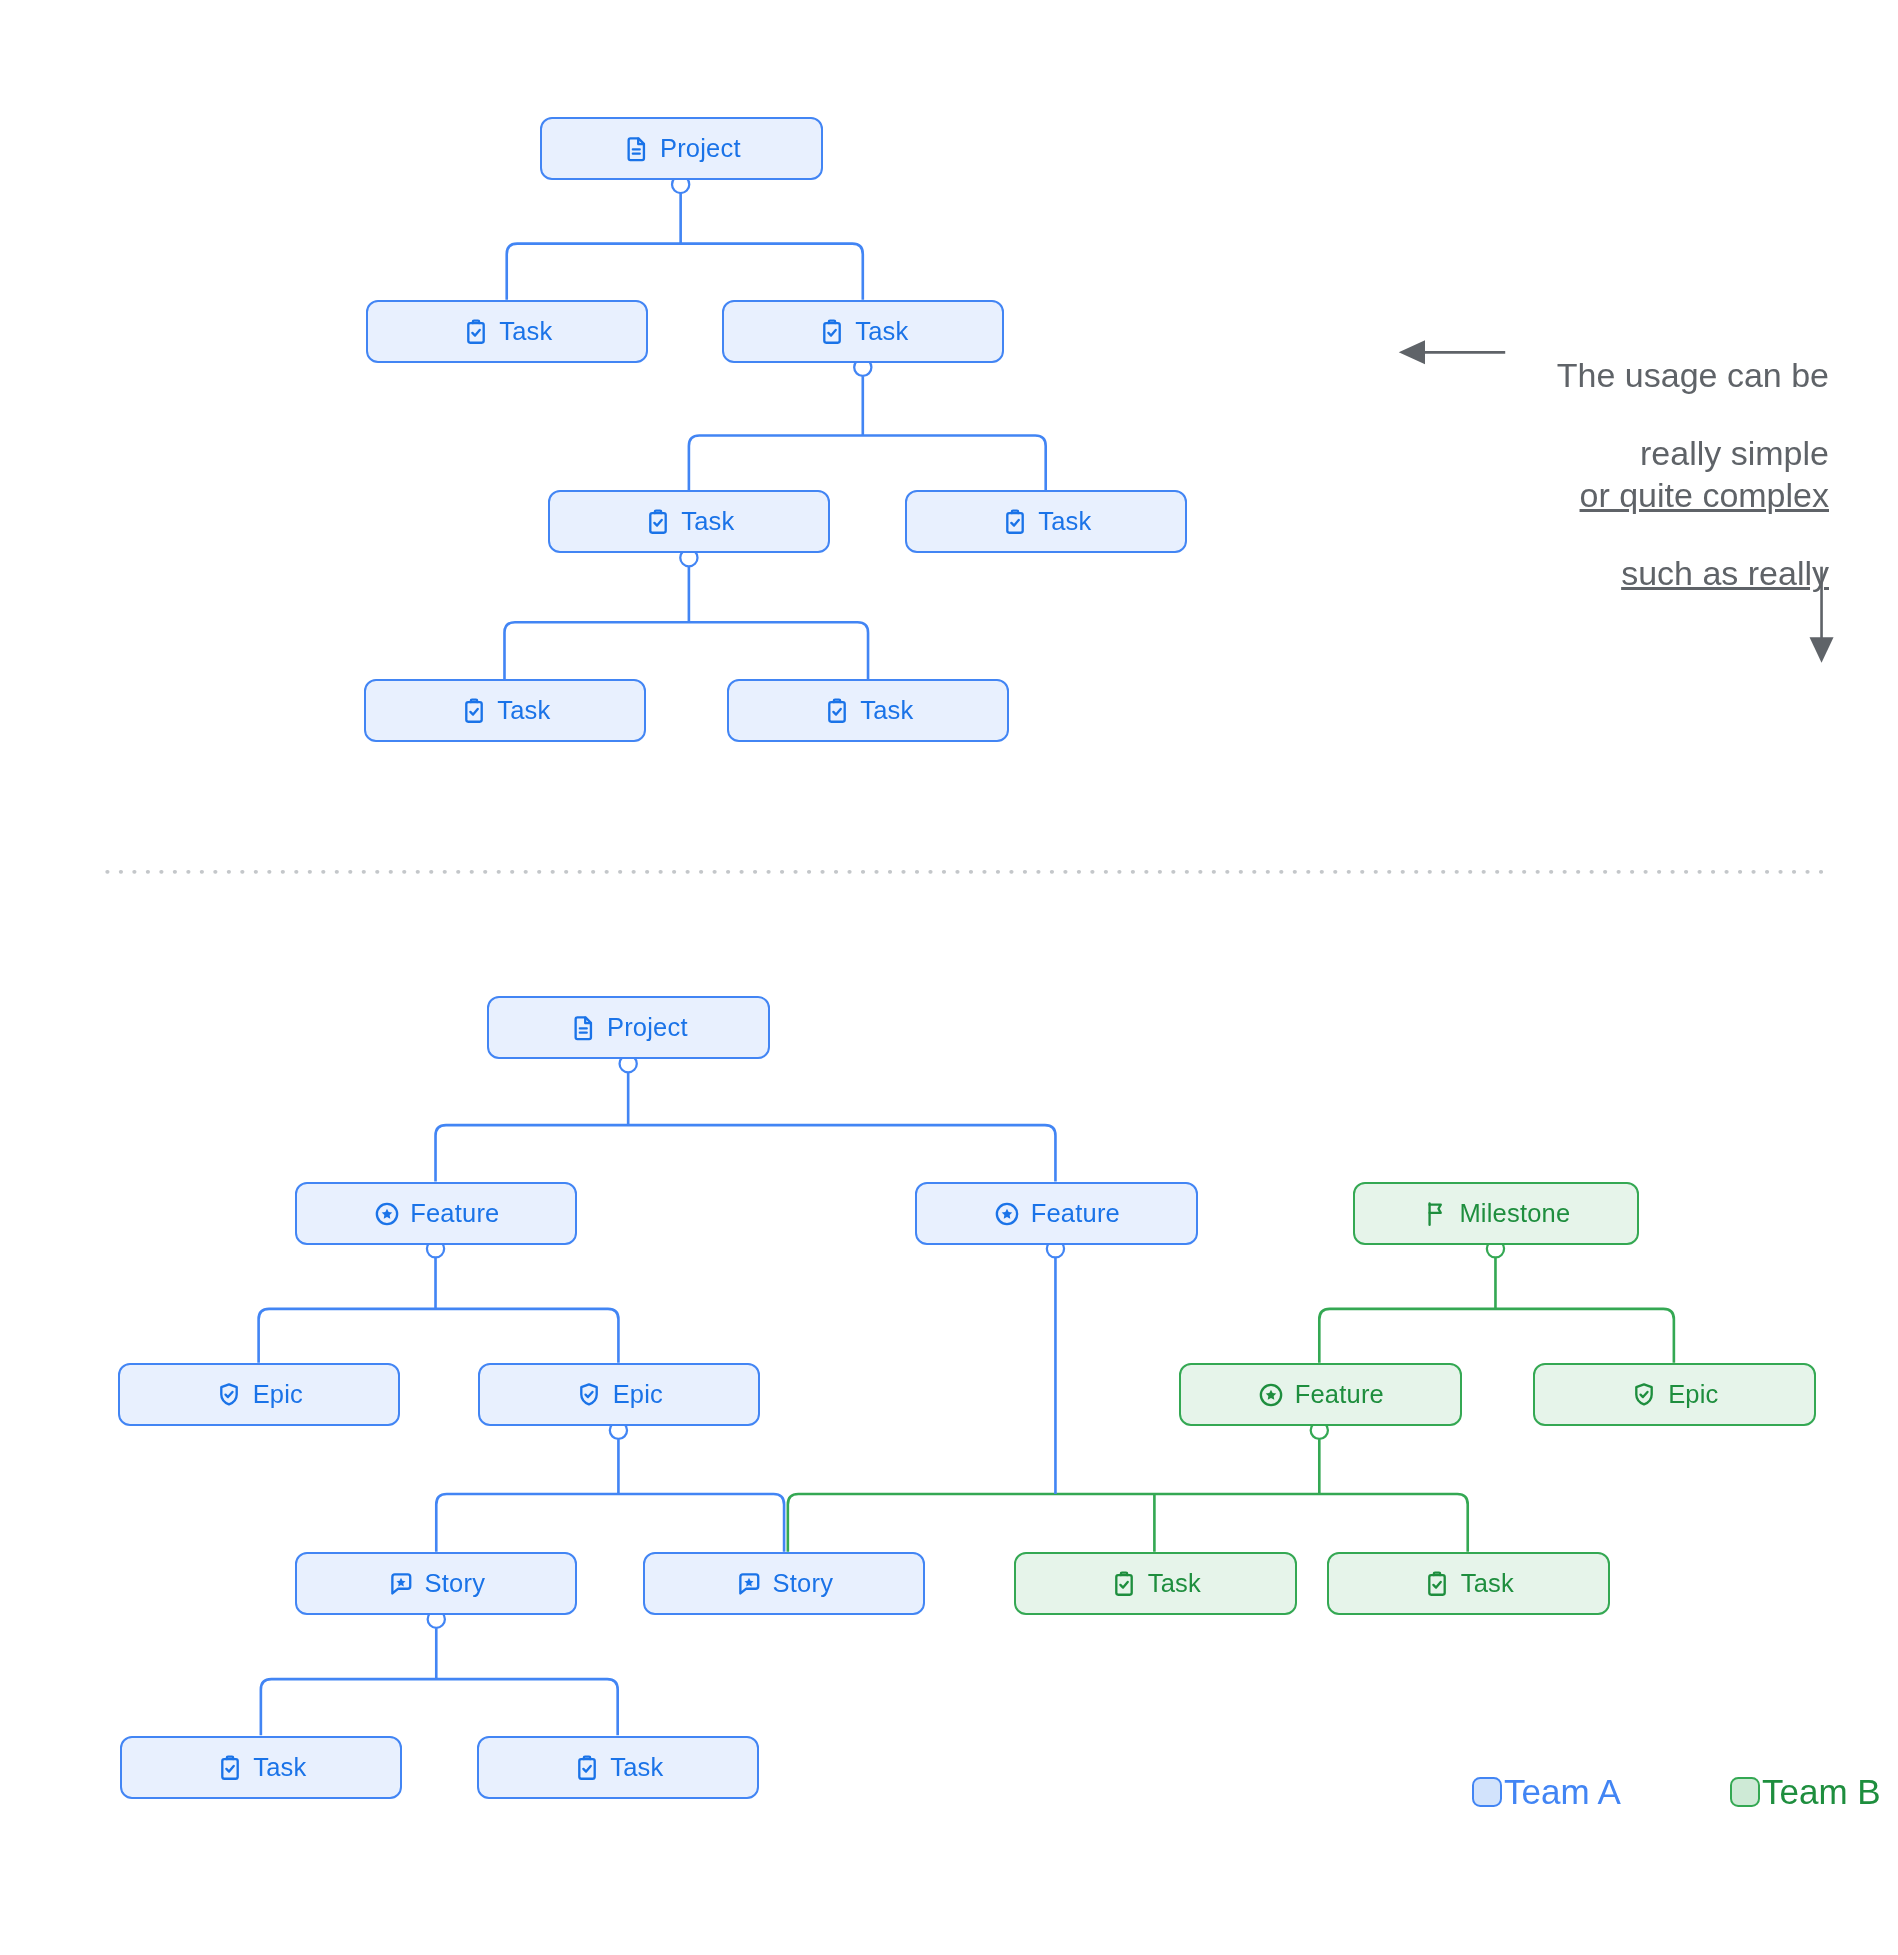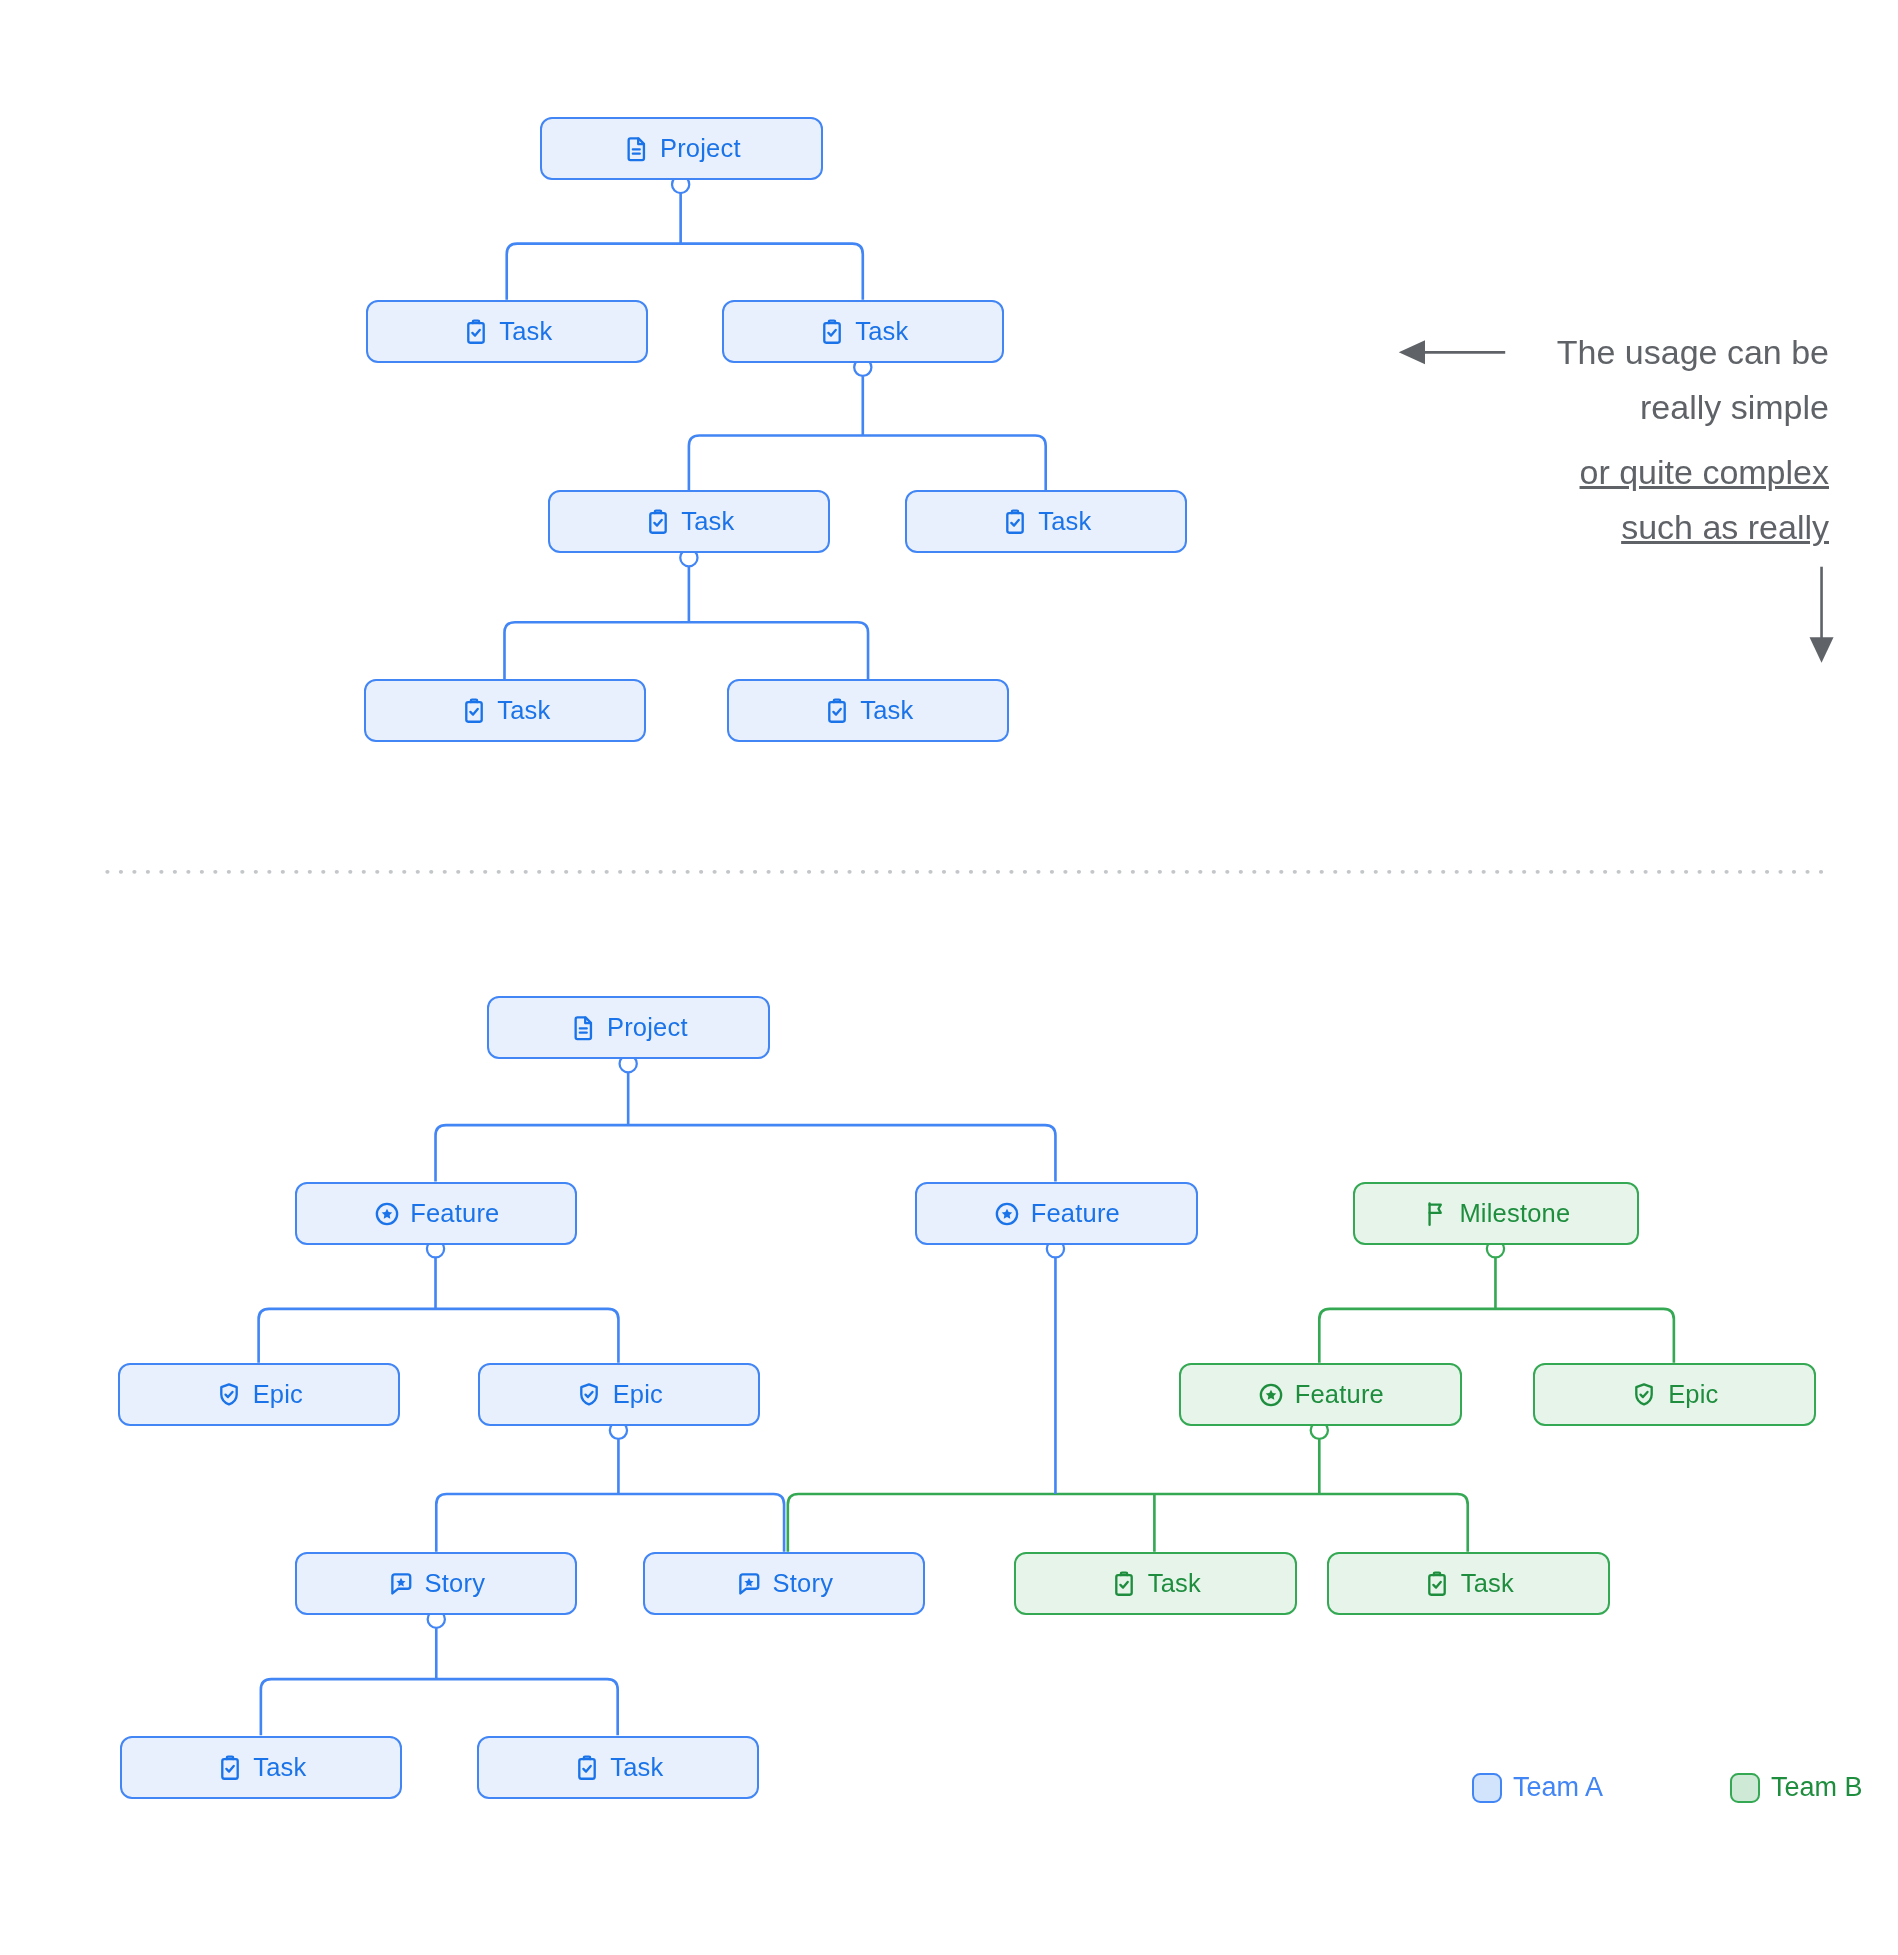--- a/index.html
+++ b/index.html
@@ -7,25 +7,25 @@
   .stage{position:relative;width:1898px;height:1955px;overflow:hidden;background:#fff;}
   #wires{position:absolute;left:0;top:0;width:1898px;height:1955px;}
   .node{position:absolute;display:flex;align-items:center;justify-content:center;gap:9.7px;
         border:2.2px solid;border-radius:12px;box-sizing:border-box;
         font-size:25.5px;font-weight:500;letter-spacing:0.2px;}
   .nicon{display:flex;align-items:center;}
   .nicon svg{width:28px;height:28px;display:block;stroke:currentColor;fill:none;
              stroke-width:2;stroke-linecap:round;stroke-linejoin:round;}
   .nicon svg .f{fill:currentColor;stroke:none;}
   .note{position:absolute;right:69px;text-align:right;font-size:34px;font-weight:500;line-height:55px;}
-  .note span{display:block;}
+  .note span{display:block;margin-top:23px;}
   #note-simple{top:325px;}
   #note-complex{top:445px;}
-  .legend-item{position:absolute;display:flex;align-items:center;gap:11px;
-               font-size:27px;font-weight:500;}
+  .legend-item{position:absolute;display:flex;align-items:center;gap:2px;
+               font-size:35px;font-weight:500;}
   .swatch{width:30px;height:30px;border-radius:8.2px;border:2.2px solid;box-sizing:border-box;}
   #legend-a{left:1472px;top:1772px;}
   #legend-b{left:1682px;top:1772px;padding-left:48px;}
 </style>
 </head>
 <body>
 
 <div class="stage">
   <svg id="wires" viewBox="0 0 2532 2608">
       <path d="M676 400 V339 Q676 325 690 325 H1137 Q1151 325 1151 339 V400 M908 258 V325" fill="none" stroke="#4285f4" stroke-width="3.5"></path>

